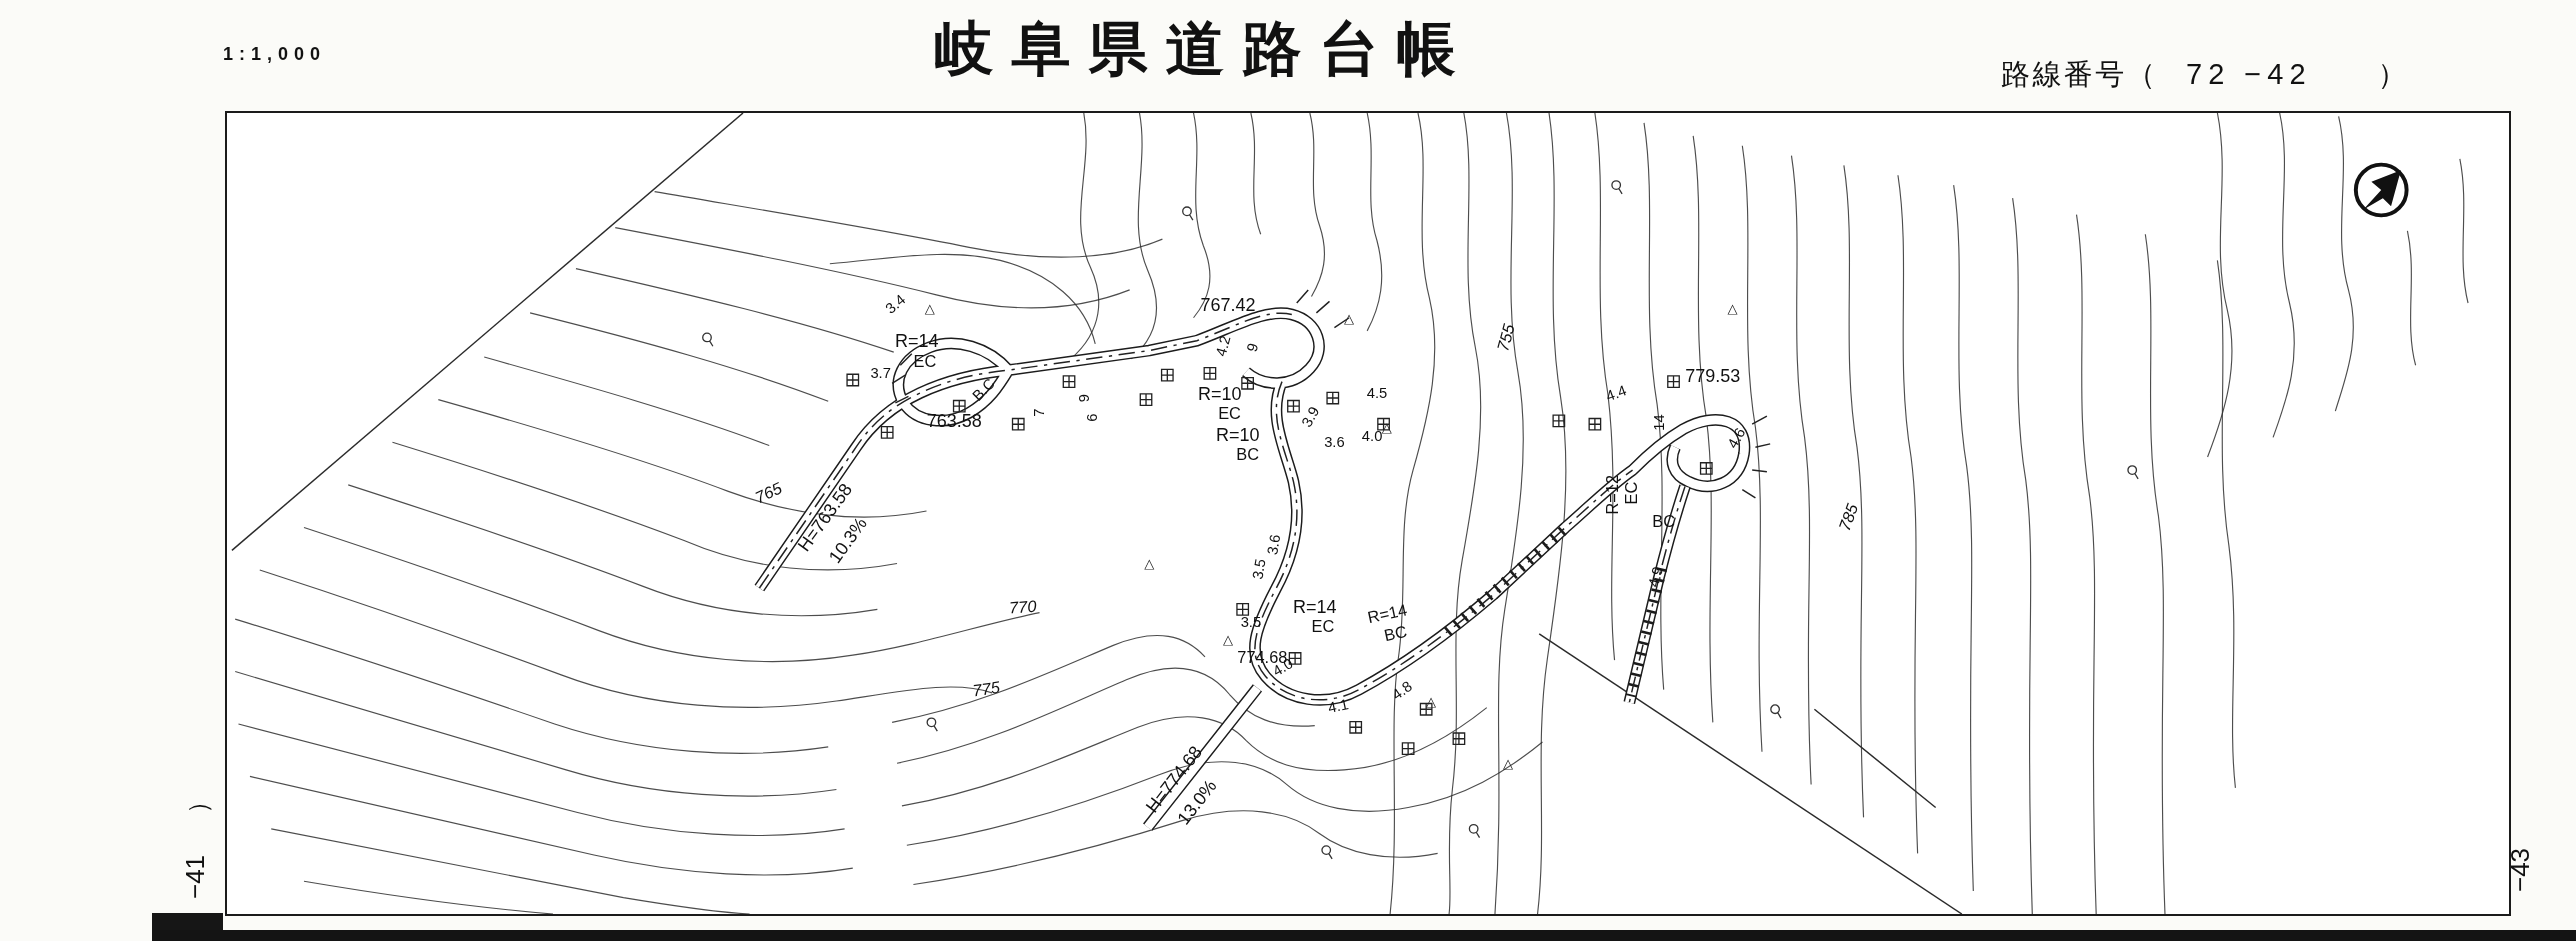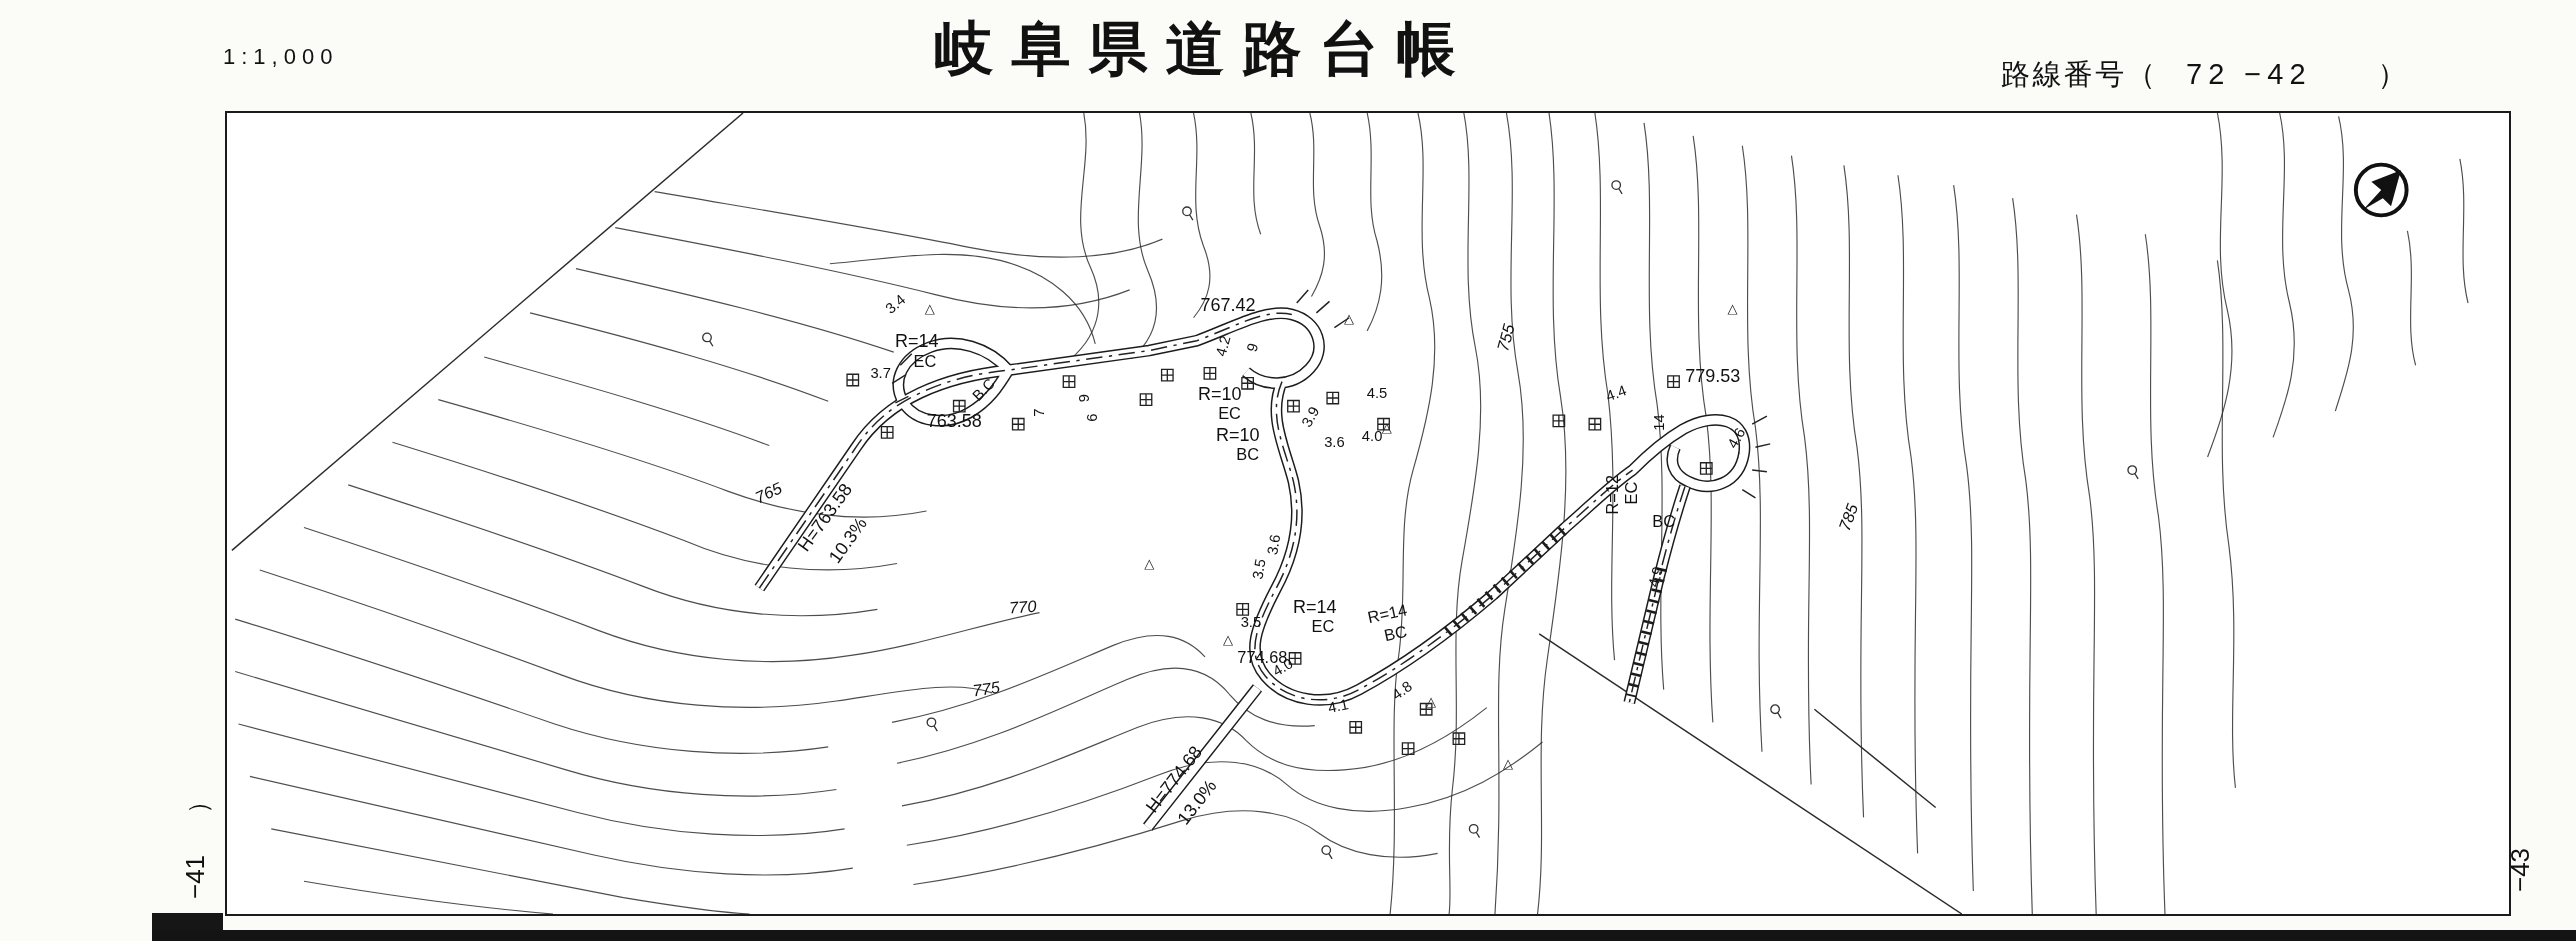--- a/index.html
+++ b/index.html
@@ -1,22 +1,22 @@
 <!DOCTYPE html>
 <html style="font-size:9.6px"><head>
 <meta charset="utf-8">
 <style>
   html,body{margin:0;padding:0;}
   body{
     width:2576px;height:942px;position:relative;overflow:hidden;
     background:#fbfbf8;font-family:"Liberation Sans",sans-serif;color:#111;
   }
   .scale-label{
-    position:absolute;left:223px;top:44px;font-size:22px;letter-spacing:6px;
-    font-weight:400;white-space:nowrap;text-align:right;
+    position:absolute;left:223px;top:44px;font-size:18px;letter-spacing:6px;
+    font-weight:700;white-space:nowrap;text-align:right;
   }
   .sheet-title{
     position:absolute;left:1204px;top:9.6px;transform:translateX(-50%);
     font-size:59px;font-weight:bold;letter-spacing:18px;white-space:nowrap;
   }
   .route-box{
     position:absolute;left:2001px;top:55px;font-size:29px;white-space:nowrap;letter-spacing:2.4px;
   }
   .route-box .val{margin-left:28px;letter-spacing:6px;}
   .route-box .close{margin-left:66px;}

